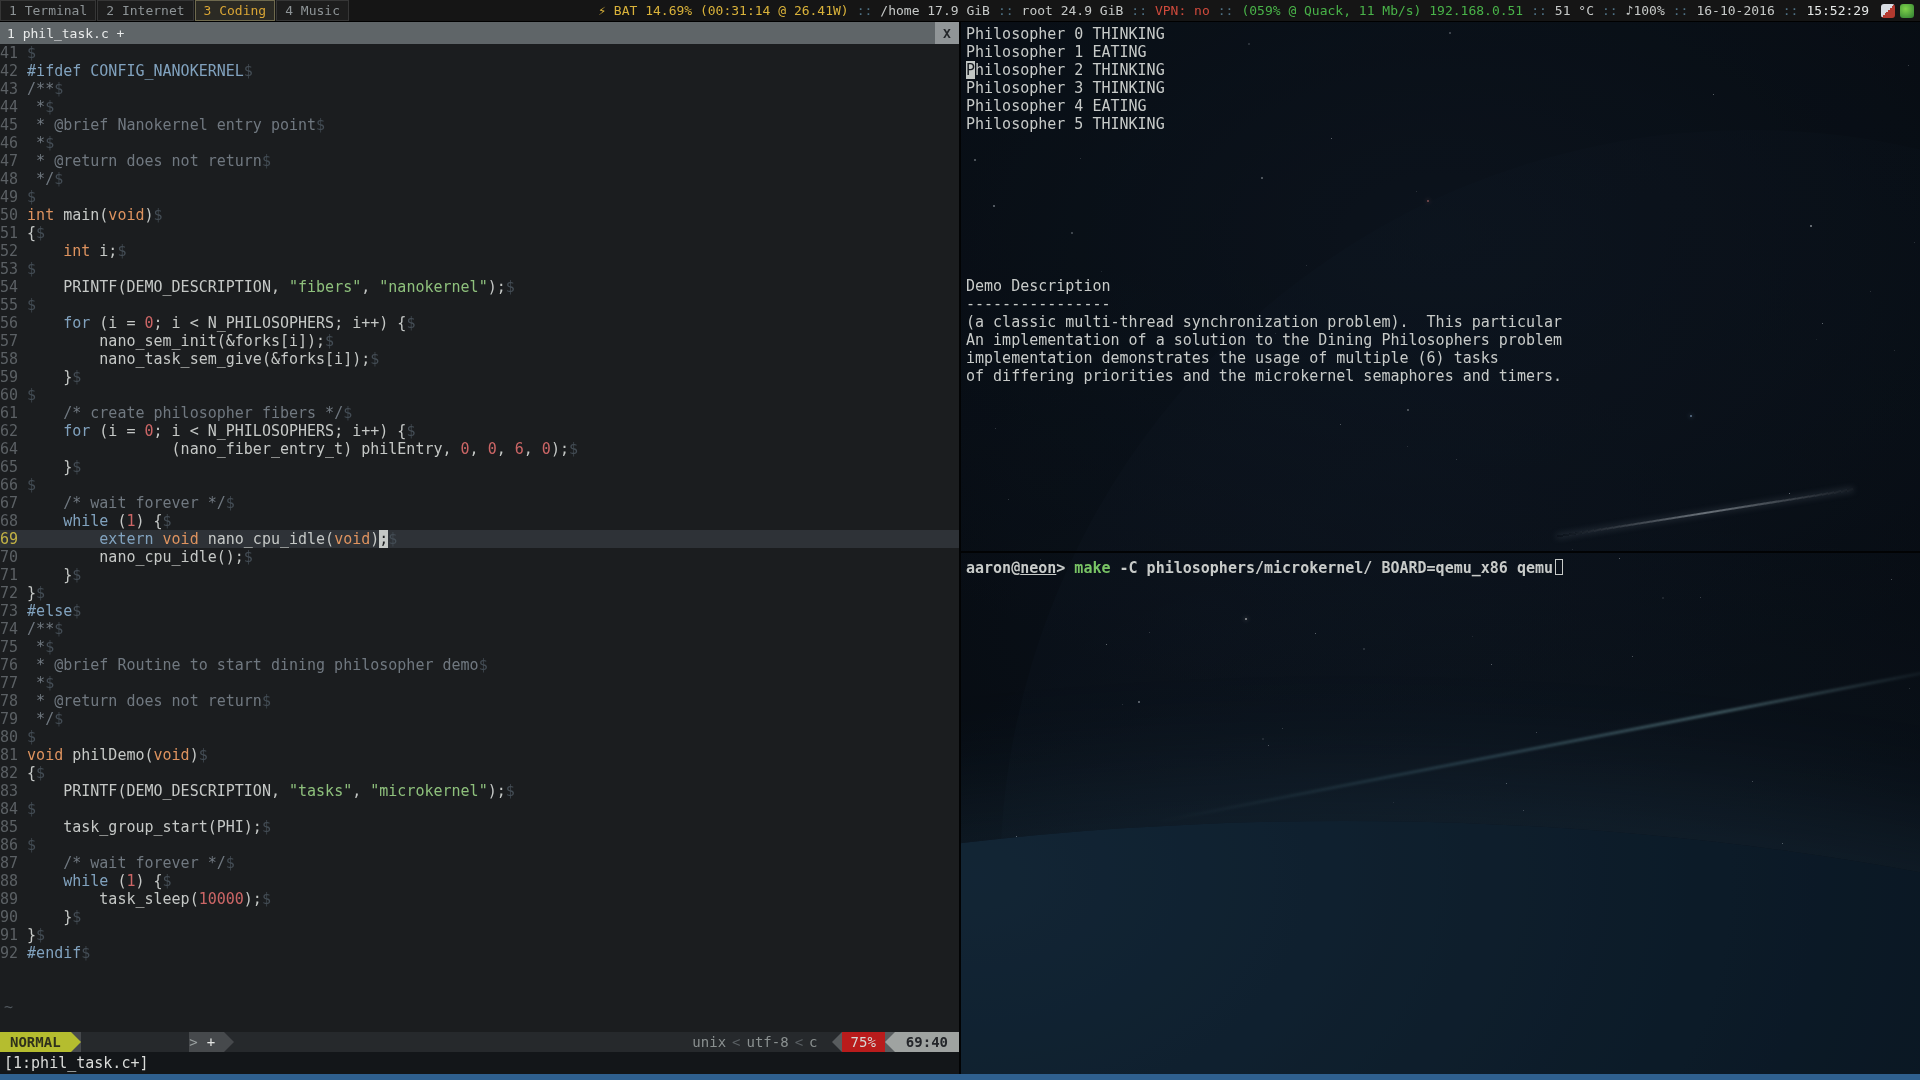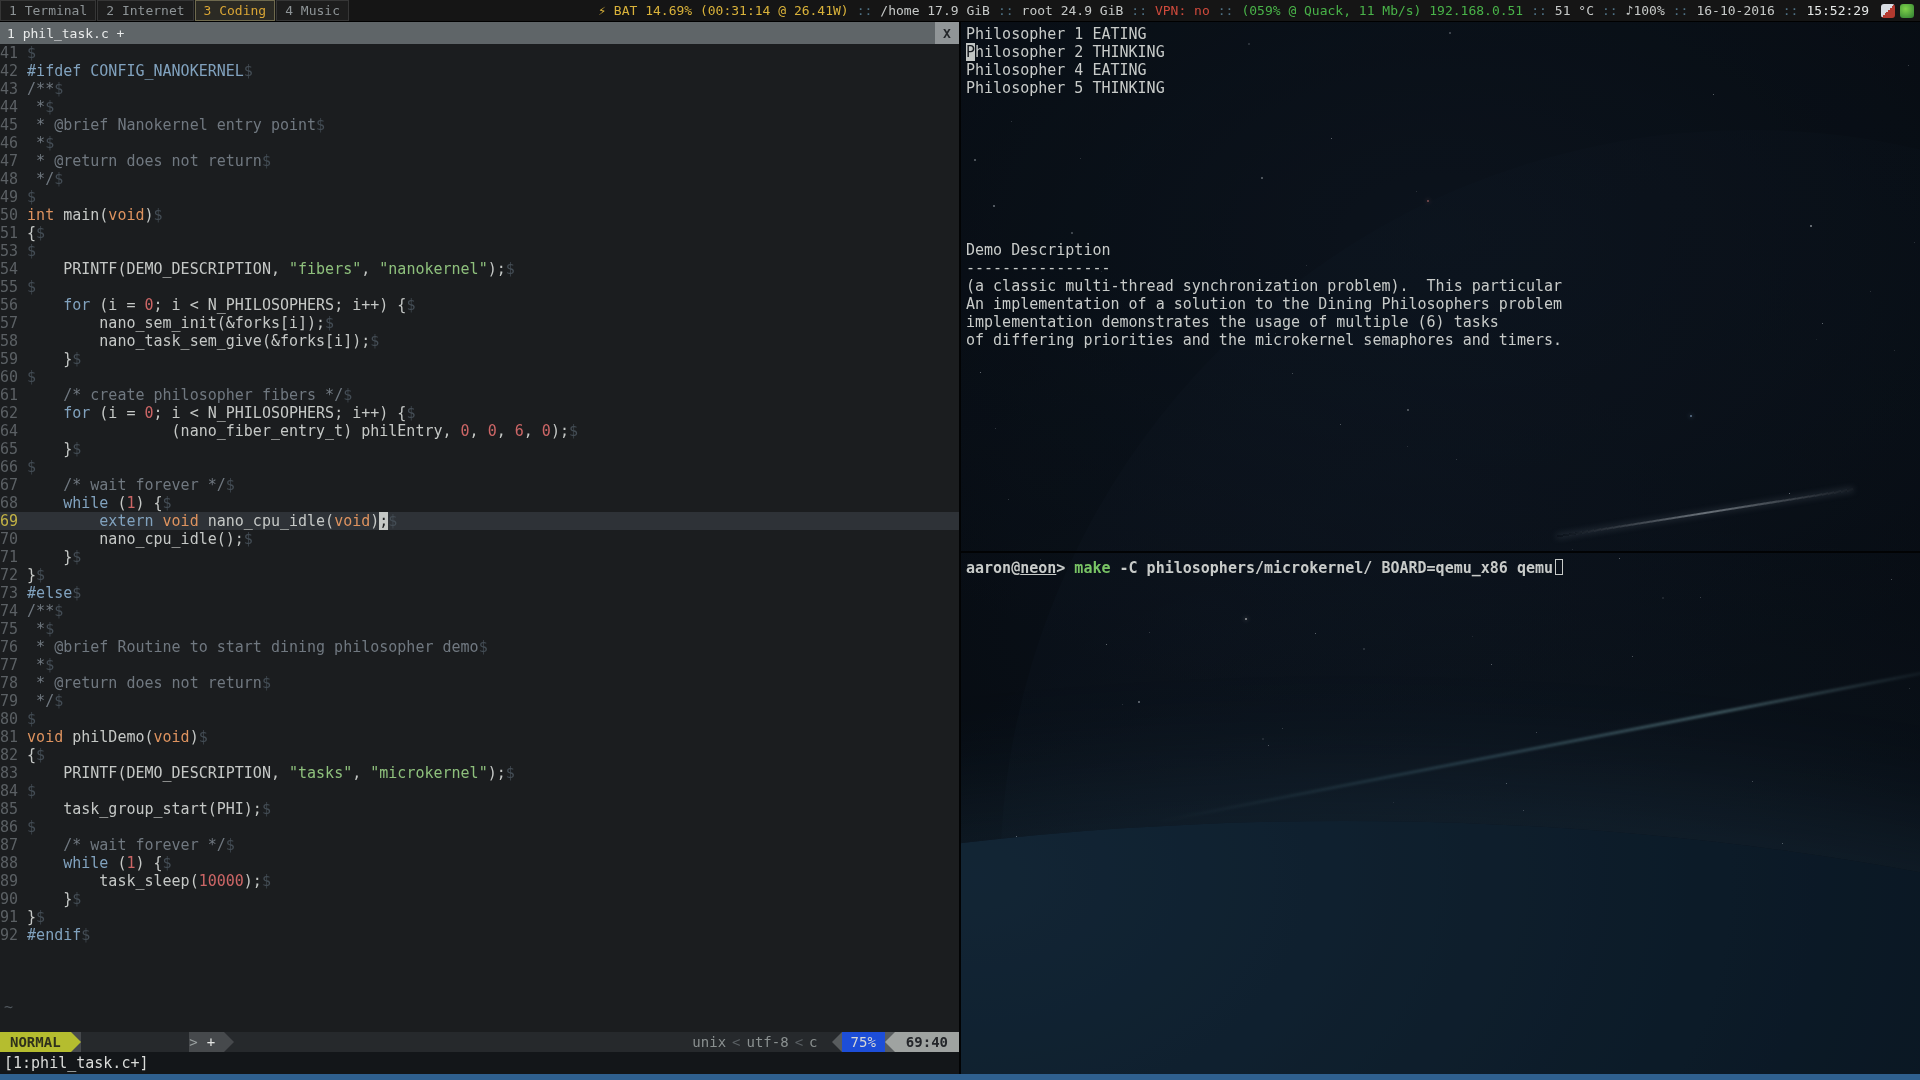--- a/index.html
+++ b/index.html
@@ -75,21 +75,21 @@
   .arr-a { border-left:10px solid #b5bd2f; background:#46494c; }
   .arr-d { border-left:10px solid #46494c; }
   .arr-b { border-right:10px solid #585c5e; margin-left:8px; }
   .arr-c { border-right:10px solid #9fa3a1; background:#585c5e; }
   .sl-file { background:#46494c; color:#e4e6e4; padding:0 8px; display:flex; align-items:center;margin-top:28px; }
   .sl-chev { background:#46494c; color:#9aa0a0; display:flex; align-items:center; }
   .sl-mod { background:#46494c; color:#e4e6e4; padding:0 9px; display:flex; align-items:center; }
   .sl-fill { flex:1; }
   .sl-dim { color:#8a9090; display:flex; align-items:center; padding:0 6px; }
   .sl-chev2 { color:#5a6064; display:flex; align-items:center; }
-  .sl-pct { background:#1d4ed8; color:#d6d8d6; padding:0 9px; display:flex; align-items:center; }
+  .sl-pct { background:#b91c1c; color:#d6d8d6; padding:0 9px; display:flex; align-items:center; }
   .sl-pos { background:#9fa3a1; color:#24262a; font-weight:bold; padding:0 11px; display:flex; align-items:center; }
   .vim-cmdline { position:absolute; bottom:0; left:0; right:0; height:22px; background:#131619;
     color:#dadcda; display:flex; align-items:center; padding-left:4px; font-size:15px; }
 
   
   .term { position:absolute; font:15px var(--mono); line-height:18px; color:#c8cbc9; z-index:15; }
   .term-top { left:961px; top:22px; width:959px; height:529px; background:rgba(7,11,17,0.42); }
   .term-bottom { left:961px; top:553px; width:959px; height:674px; background:rgba(7,11,17,0.42);font-weight:bold; }
   .t-line { height:18px; white-space:pre; padding-left:5px; }
   .tcursor { background:#c2c6c4; color:#14181d; }
@@ -313,20 +313,21 @@
       <div class="cl"><span class="ln">42</span><span class="lt"><span class="tk-pre">#ifdef CONFIG_NANOKERNEL</span><span class="tk-eol">$</span></span></div>
       <div class="cl"><span class="ln">43</span><span class="lt"><span class="tk-com">/**</span><span class="tk-eol">$</span></span></div>
       <div class="cl"><span class="ln">44</span><span class="lt"><span class="tk-com"> *</span><span class="tk-eol">$</span></span></div>
       <div class="cl"><span class="ln">45</span><span class="lt"><span class="tk-com"> * @brief Nanokernel entry point</span><span class="tk-eol">$</span></span></div>
       <div class="cl"><span class="ln">46</span><span class="lt"><span class="tk-com"> *</span><span class="tk-eol">$</span></span></div>
       <div class="cl"><span class="ln">47</span><span class="lt"><span class="tk-com"> * @return does not return</span><span class="tk-eol">$</span></span></div>
       <div class="cl"><span class="ln">48</span><span class="lt"><span class="tk-com"> */</span><span class="tk-eol">$</span></span></div>
       <div class="cl"><span class="ln">49</span><span class="lt"><span class="tk-eol">$</span></span></div>
       <div class="cl"><span class="ln">50</span><span class="lt"><span class="tk-typ">int</span><span class="tk-fg"> main(</span><span class="tk-typ">void</span><span class="tk-fg">)</span><span class="tk-eol">$</span></span></div>
       <div class="cl"><span class="ln">51</span><span class="lt"><span class="tk-fg">{</span><span class="tk-eol">$</span></span></div>
+      <div class="cl"><span class="ln">52</span><span class="lt"><span class="tk-fg">    </span><span class="tk-typ">int</span><span class="tk-fg"> i;</span><span class="tk-eol">$</span></span></div>
       <div class="cl"><span class="ln">53</span><span class="lt"><span class="tk-eol">$</span></span></div>
       <div class="cl"><span class="ln">54</span><span class="lt"><span class="tk-fg">    PRINTF(DEMO_DESCRIPTION, </span><span class="tk-str">"fibers"</span><span class="tk-fg">, </span><span class="tk-str">"nanokernel"</span><span class="tk-fg">);</span><span class="tk-eol">$</span></span></div>
       <div class="cl"><span class="ln">55</span><span class="lt"><span class="tk-eol">$</span></span></div>
       <div class="cl"><span class="ln">56</span><span class="lt"><span class="tk-fg">    </span><span class="tk-kw">for</span><span class="tk-fg"> (i = </span><span class="tk-num">0</span><span class="tk-fg">; i &lt; N_PHILOSOPHERS; i++) {</span><span class="tk-eol">$</span></span></div>
       <div class="cl"><span class="ln">57</span><span class="lt"><span class="tk-fg">        nano_sem_init(&amp;forks[i]);</span><span class="tk-eol">$</span></span></div>
       <div class="cl"><span class="ln">58</span><span class="lt"><span class="tk-fg">        nano_task_sem_give(&amp;forks[i]);</span><span class="tk-eol">$</span></span></div>
       <div class="cl"><span class="ln">59</span><span class="lt"><span class="tk-fg">    }</span><span class="tk-eol">$</span></span></div>
       <div class="cl"><span class="ln">60</span><span class="lt"><span class="tk-eol">$</span></span></div>
       <div class="cl"><span class="ln">61</span><span class="lt"><span class="tk-fg">    </span><span class="tk-com">/* create philosopher fibers */</span><span class="tk-eol">$</span></span></div>
       <div class="cl"><span class="ln">62</span><span class="lt"><span class="tk-fg">    </span><span class="tk-kw">for</span><span class="tk-fg"> (i = </span><span class="tk-num">0</span><span class="tk-fg">; i &lt; N_PHILOSOPHERS; i++) {</span><span class="tk-eol">$</span></span></div>
@@ -377,22 +378,24 @@
     <span class="arr arr-b"></span>
     <span class="sl-pct">75%</span>
     <span class="arr arr-c"></span>
     <span class="sl-pos">69:40</span>
   </div>
   <div class="vim-cmdline">[1:phil_task.c+]</div>
 </div>
 
 <div class="term term-top">
   <div id="term-top-content" style="padding-top:3px;">
+      <div class="t-line">Philosopher 0 THINKING</div>
       <div class="t-line">Philosopher 1 EATING</div>
       <div class="t-line"><span class="tcursor">P</span>hilosopher 2 THINKING</div>
+      <div class="t-line">Philosopher 3 THINKING</div>
       <div class="t-line">Philosopher 4 EATING</div>
       <div class="t-line">Philosopher 5 THINKING</div>
       <div class="t-line"></div>
       <div class="t-line"></div>
       <div class="t-line"></div>
       <div class="t-line"></div>
       <div class="t-line"></div>
       <div class="t-line"></div>
       <div class="t-line"></div>
       <div class="t-line"></div>

